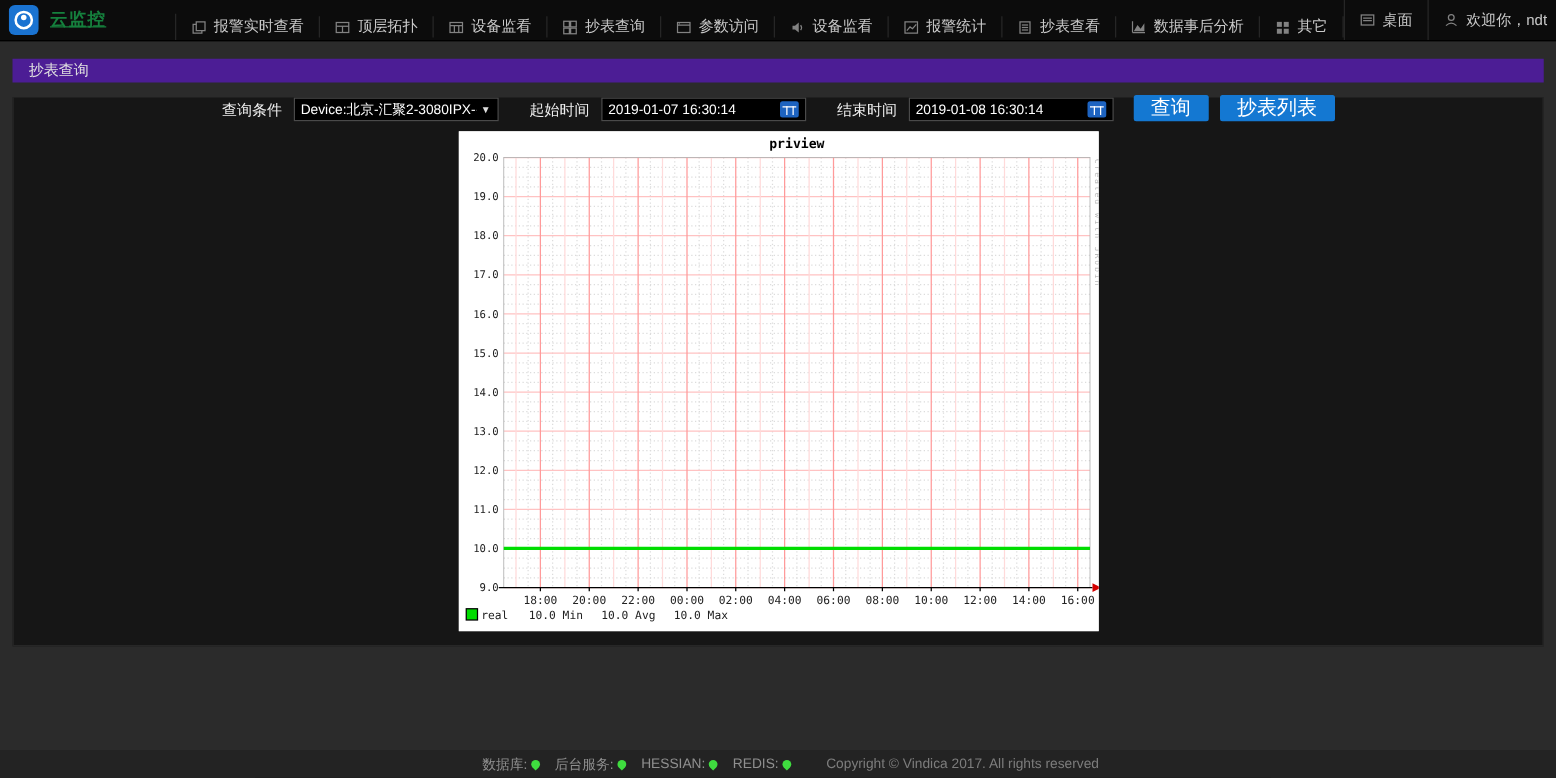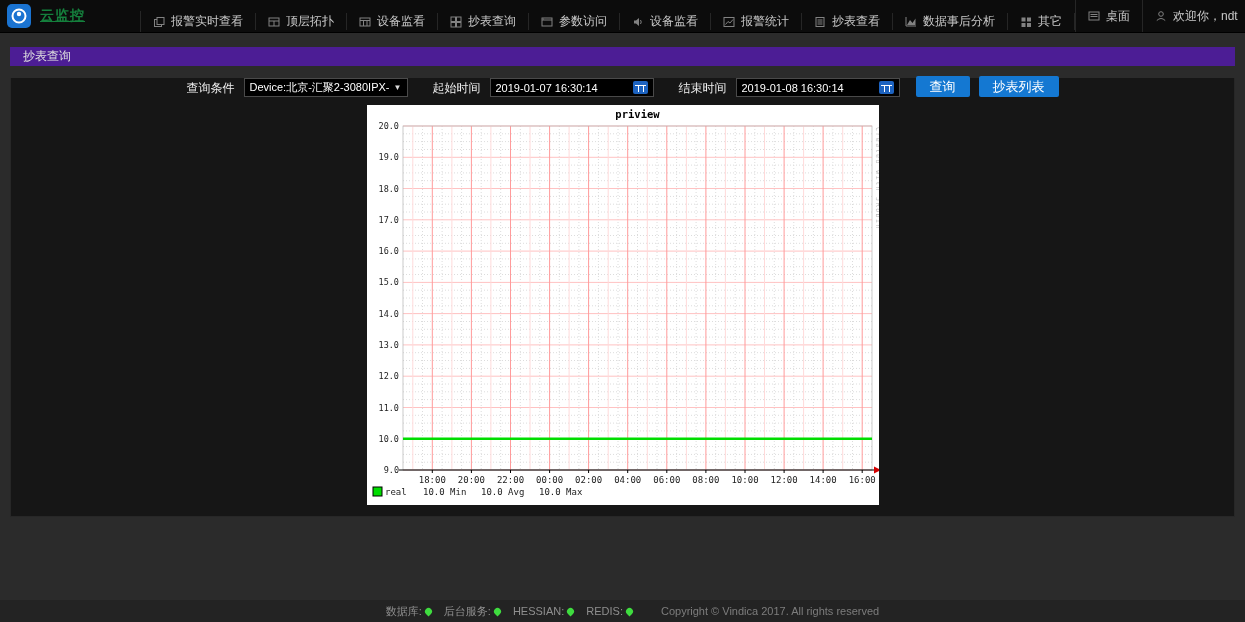--- a/index.html
+++ b/index.html
@@ -32,21 +32,21 @@
   .form-label { white-space:nowrap; }
   .gap-l { margin-left:16px; }
   .select, .datebox { width:164px; height:19px; background:#000; border:1px solid #4a4a4a; color:#fff;
     font-size:11px; display:flex; align-items:center; justify-content:space-between; padding:0 5px; cursor:pointer; }
   .select .val { overflow:hidden; white-space:nowrap; }
   .caret { font-size:8px; color:#ddd; margin-left:4px; }
   .cal-icon { width:15px; height:13px; background:#1d63c0; border-radius:2px; position:relative; flex:0 0 15px; }
   .cal-icon:before { content:""; position:absolute; left:2px; right:2px; top:4px; border-top:1px solid #fff; }
   .cal-icon:after { content:""; position:absolute; left:5px; top:4px; bottom:2px; border-left:1px solid #fff;
     width:4px; border-right:1px solid #fff; }
-  .btn { height:21px; background:#1478d2; color:#fff; font-size:13px; border:none; border-radius:2px;
+  .btn { height:21px; background:#1478d2; color:#fff; font-size:16px; border:none; border-radius:2px;
     padding:0 14px; cursor:pointer; white-space:nowrap; }
   
   .chart-wrap { width:512px; height:400px; background:#fff; margin:8px auto 0; }
   
   .footer { position:absolute; left:0; right:0; bottom:0; height:22px; background:#232323;
     display:flex; align-items:center; justify-content:center; gap:28px; font-size:11px;padding-left:20px; }
   .statuses { display:flex; align-items:center; gap:12px; color:#8f8f8f; }
   .status { display:flex; align-items:center; gap:3px; }
   .pin { width:7px; height:7px; background:#3fdc3f; border-radius:50% 50% 50% 0; transform:rotate(-45deg); display:inline-block; }
   .copyright { color:#7d7d7d; }

